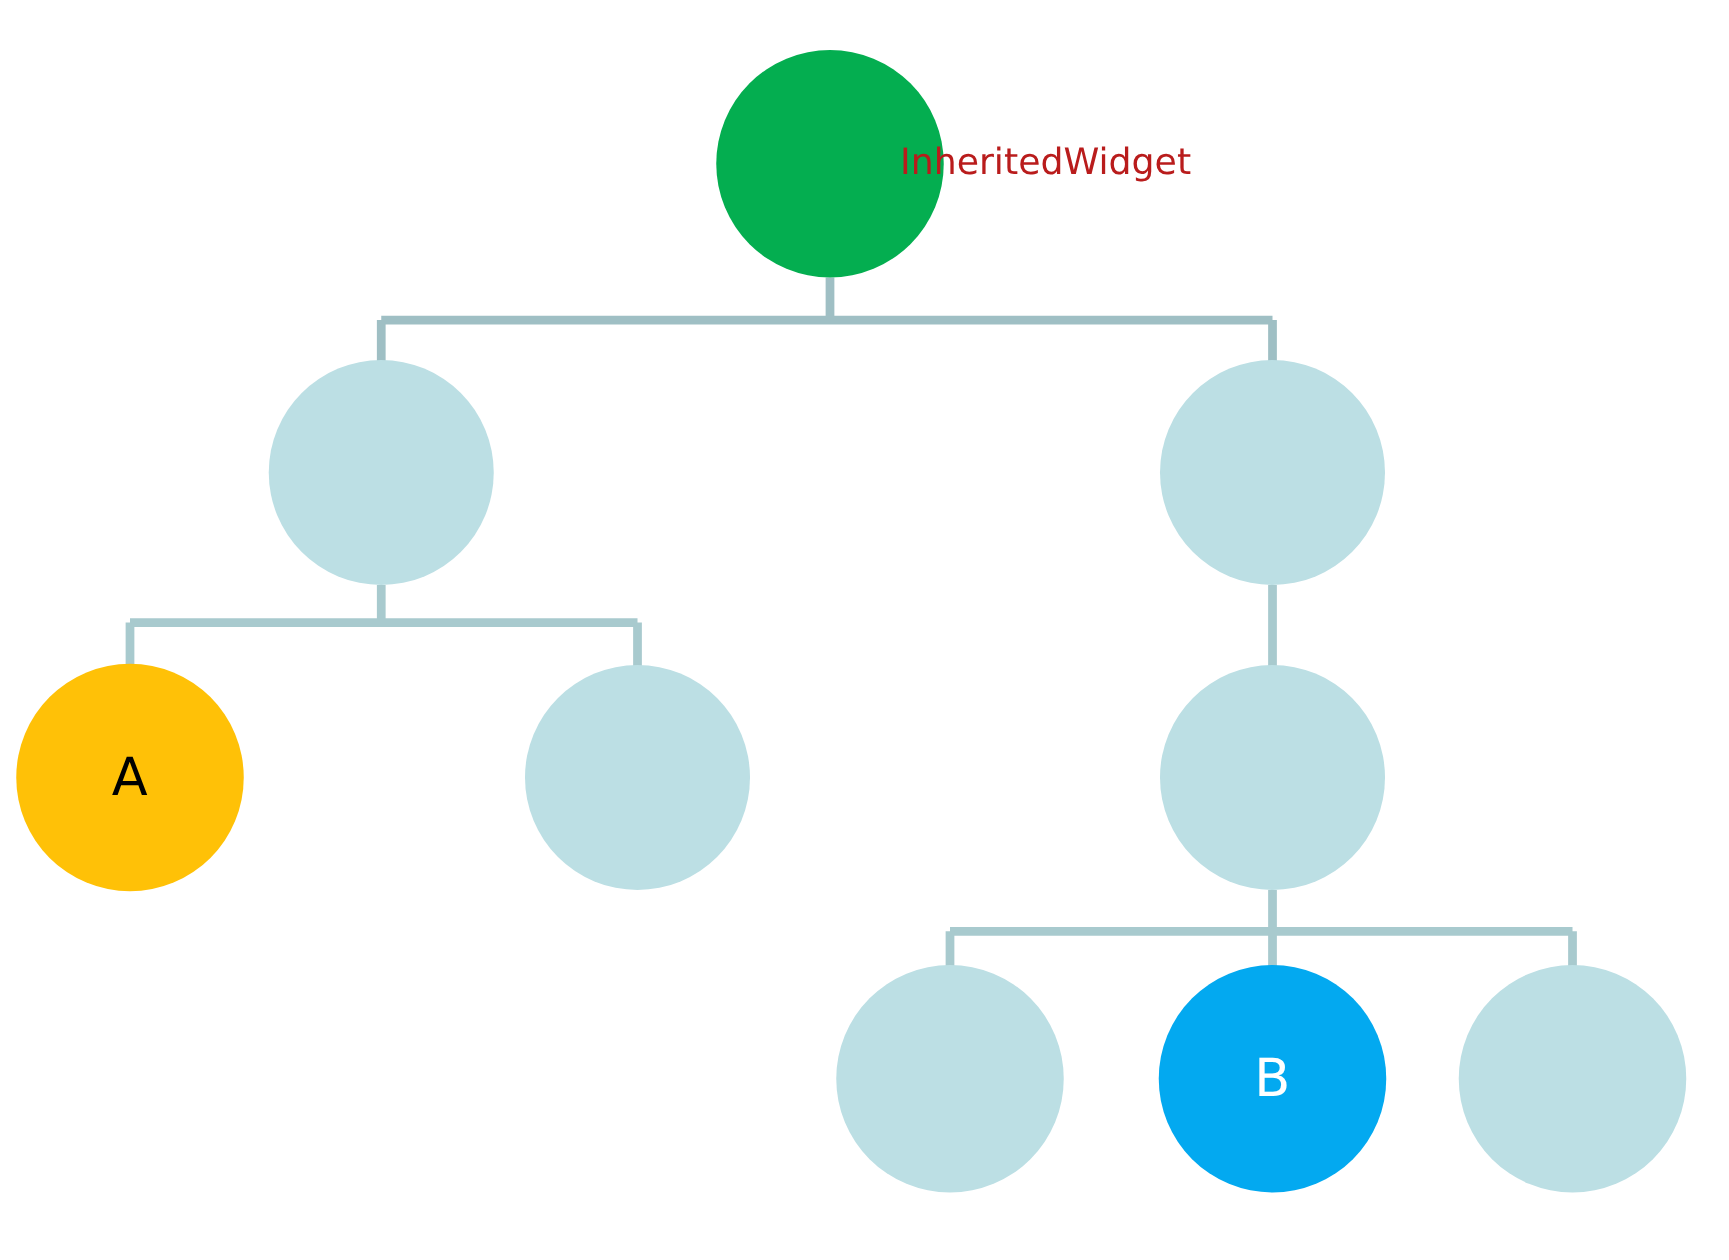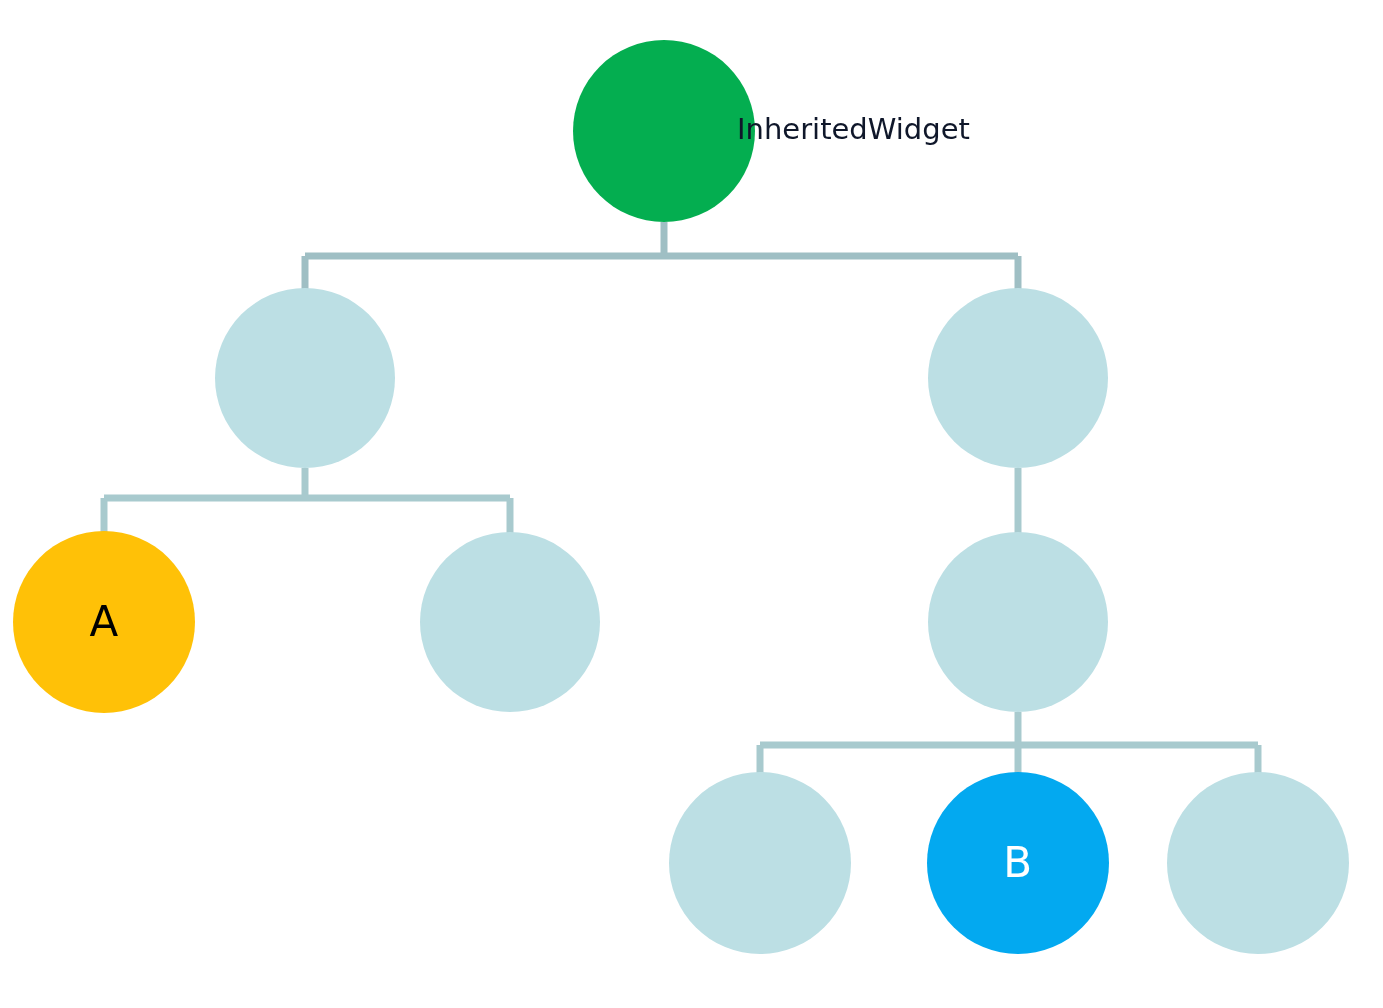--- a/index.html
+++ b/index.html
@@ -94,16 +94,16 @@
       </div>
       <div class="node" style="left: 927px; top: 772px; width: 182px; height: 182px; background: rgb(3, 169, 240);">
         <span class="node-label" style="color: rgb(255, 255, 255);">B</span>
       </div>
       <div class="node" style="left: 1167px; top: 772px; width: 182px; height: 182px; background: rgb(188, 223, 228);">
         <span class="node-label" style="color: rgb(0, 0, 0);"></span>
       </div>
     </div>
 
   <div id="label-layer">
-      <div class="side-label" style="left: 737px; top: 115px; color: #0f172a; font-size: 29px;">InheritedWidget</div>
+      <div class="side-label" style="left: 720px; top: 115px; color: #b91c1c; font-size: 29px;">InheritedWidget</div>
     </div>
 
 </div>
 
 </body></html>

